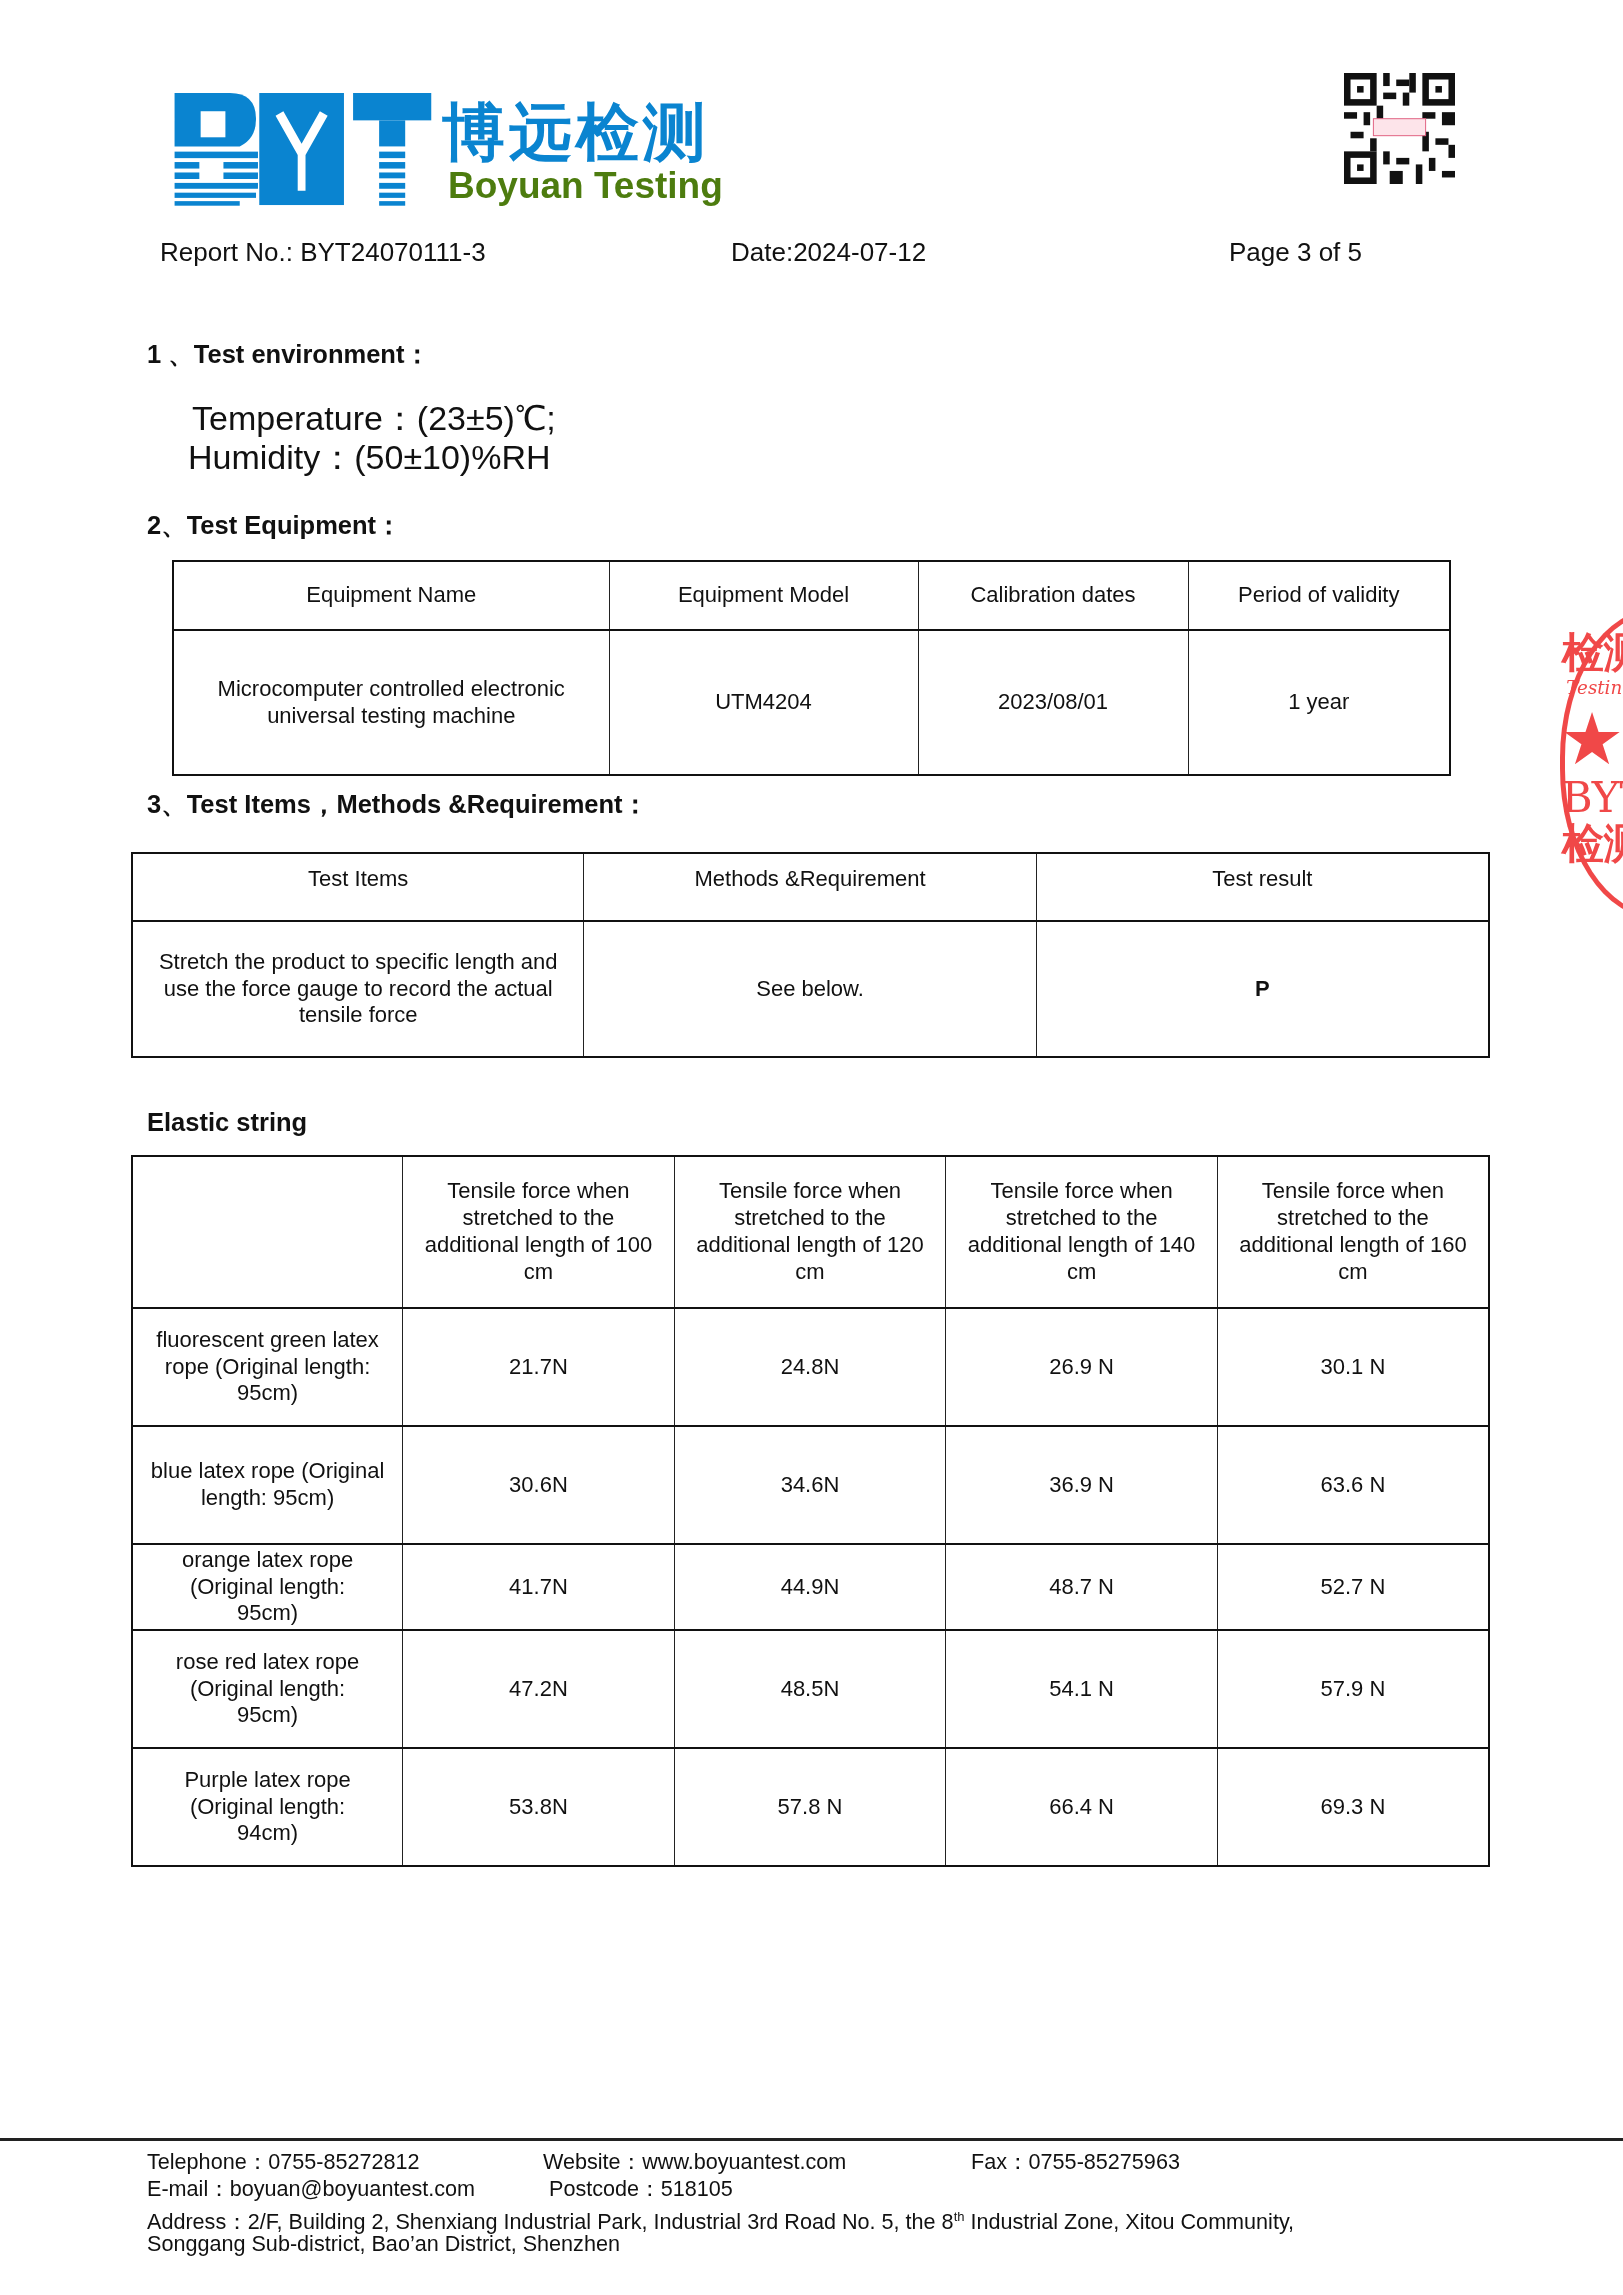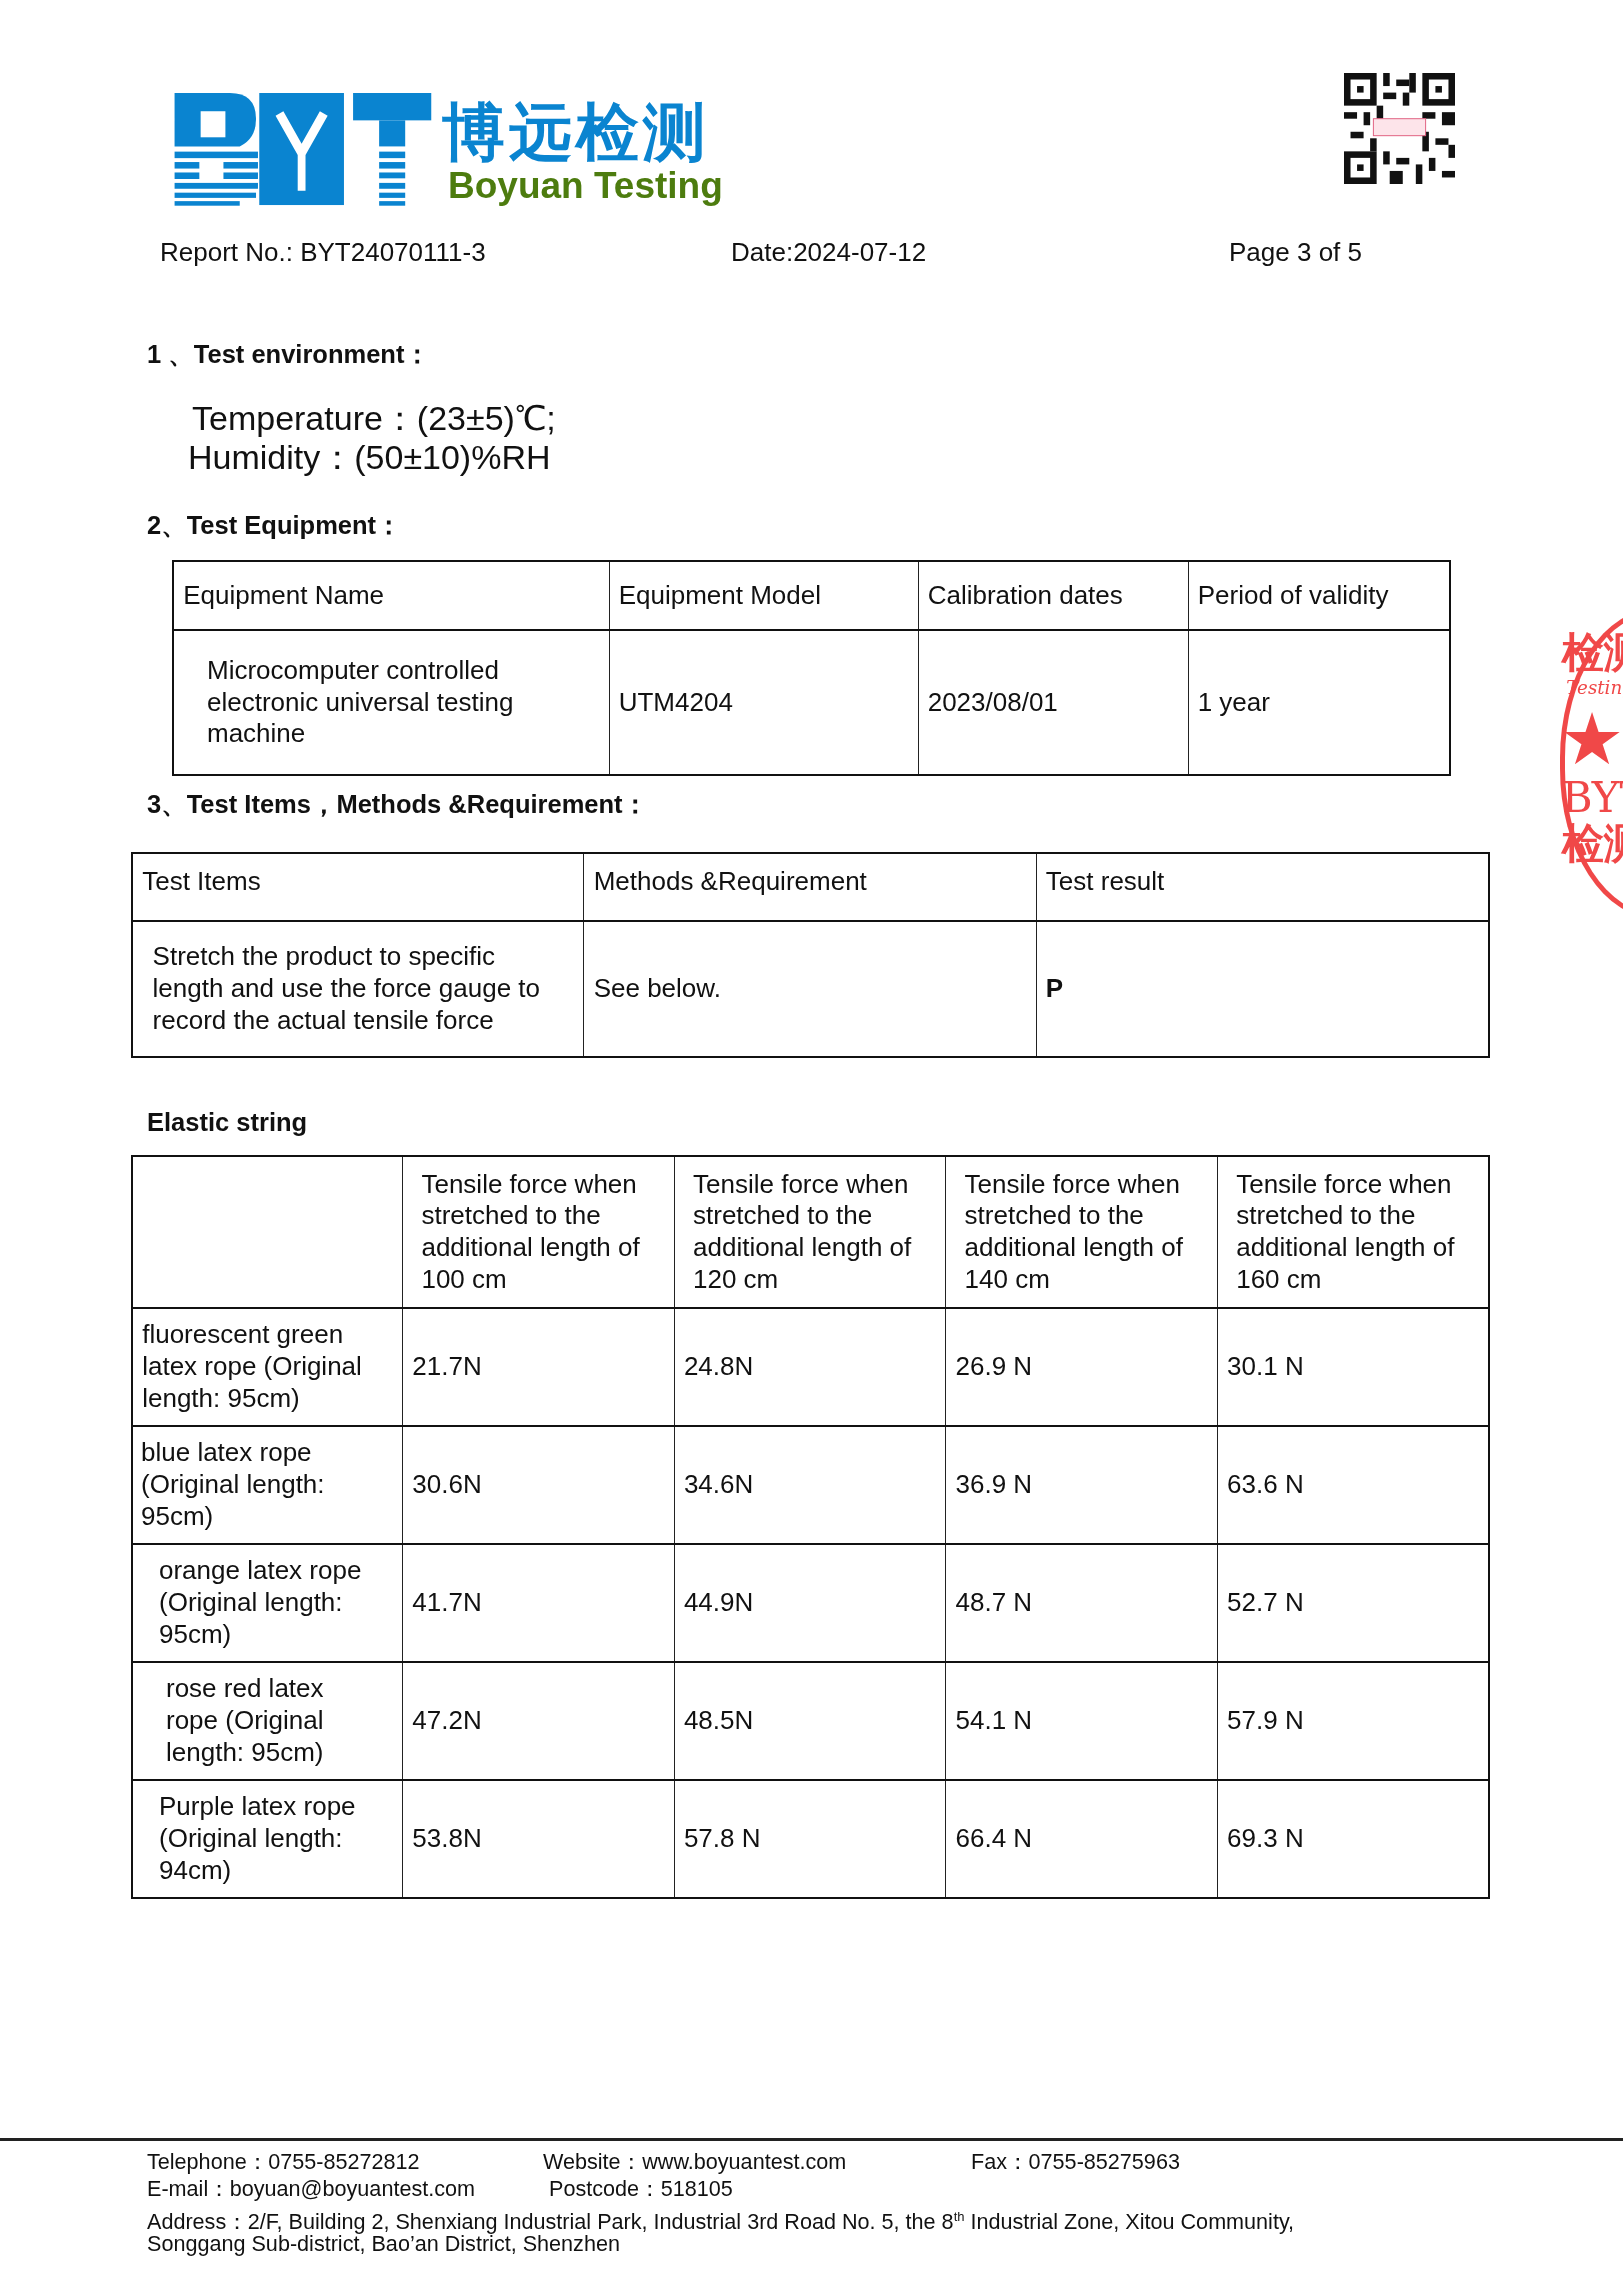--- a/index.html
+++ b/index.html
@@ -21,21 +21,21 @@
   
   .stamp { left: 1560px; top: 608px; width: 196px; height: 301px; border: 5.9px solid #f04848; border-radius: 98px / 150px; border-right: none; }
   .stamp-text { position: absolute; color: #f04848; font-family: "DejaVu Serif", serif; font-weight: bold; white-space: nowrap; }
 
   
   .hdr { top: 237px; font-size: 26px; }
 
   .h-section { font-size: 25.5px; font-weight: bold; }
   .env-line { font-size: 34px; }
 
-  table.grid { position: absolute; border-collapse: collapse; font-size: 26px; }
+  table.grid { position: absolute; border-collapse: collapse; font-size: 22px; text-align: center; }
   table.grid td { border: 1.3px solid #222; vertical-align: middle; line-height: 1.22; padding: 0 9.2px; }
   table.grid tr.head-row td { border-bottom: 2.6px solid #111; }
   table.grid.outer { border: 2.6px solid #111; }
 
   .footer-rule { left: 0; top: 2138px; width: 1623px; height: 0; border-top: 3.3px solid #222; }
   .footer { font-size: 21.6px; line-height: 27.5px; }
   sup { font-size: 13px; }
 </style>
 </head>
 <body>
@@ -198,21 +198,21 @@
     <td>26.9 N</td>
     <td>30.1 N</td>
   </tr>
   <tr class="head-row" style="height:118px;">
     <td style="padding:0 8px;">blue latex rope (Original length: 95cm)</td>
     <td>30.6N</td>
     <td>34.6N</td>
     <td>36.9 N</td>
     <td>63.6 N</td>
   </tr>
-  <tr class="head-row" style="height:118px;">
+  <tr class="head-row" style="height:86px;">
     <td style="padding:0 26px;">orange latex rope (Original length: 95cm)</td>
     <td>41.7N</td>
     <td>44.9N</td>
     <td>48.7 N</td>
     <td>52.7 N</td>
   </tr>
   <tr class="head-row" style="height:118px;">
     <td style="padding:0 33px;">rose red latex rope (Original length: 95cm)</td>
     <td>47.2N</td>
     <td>48.5N</td>

